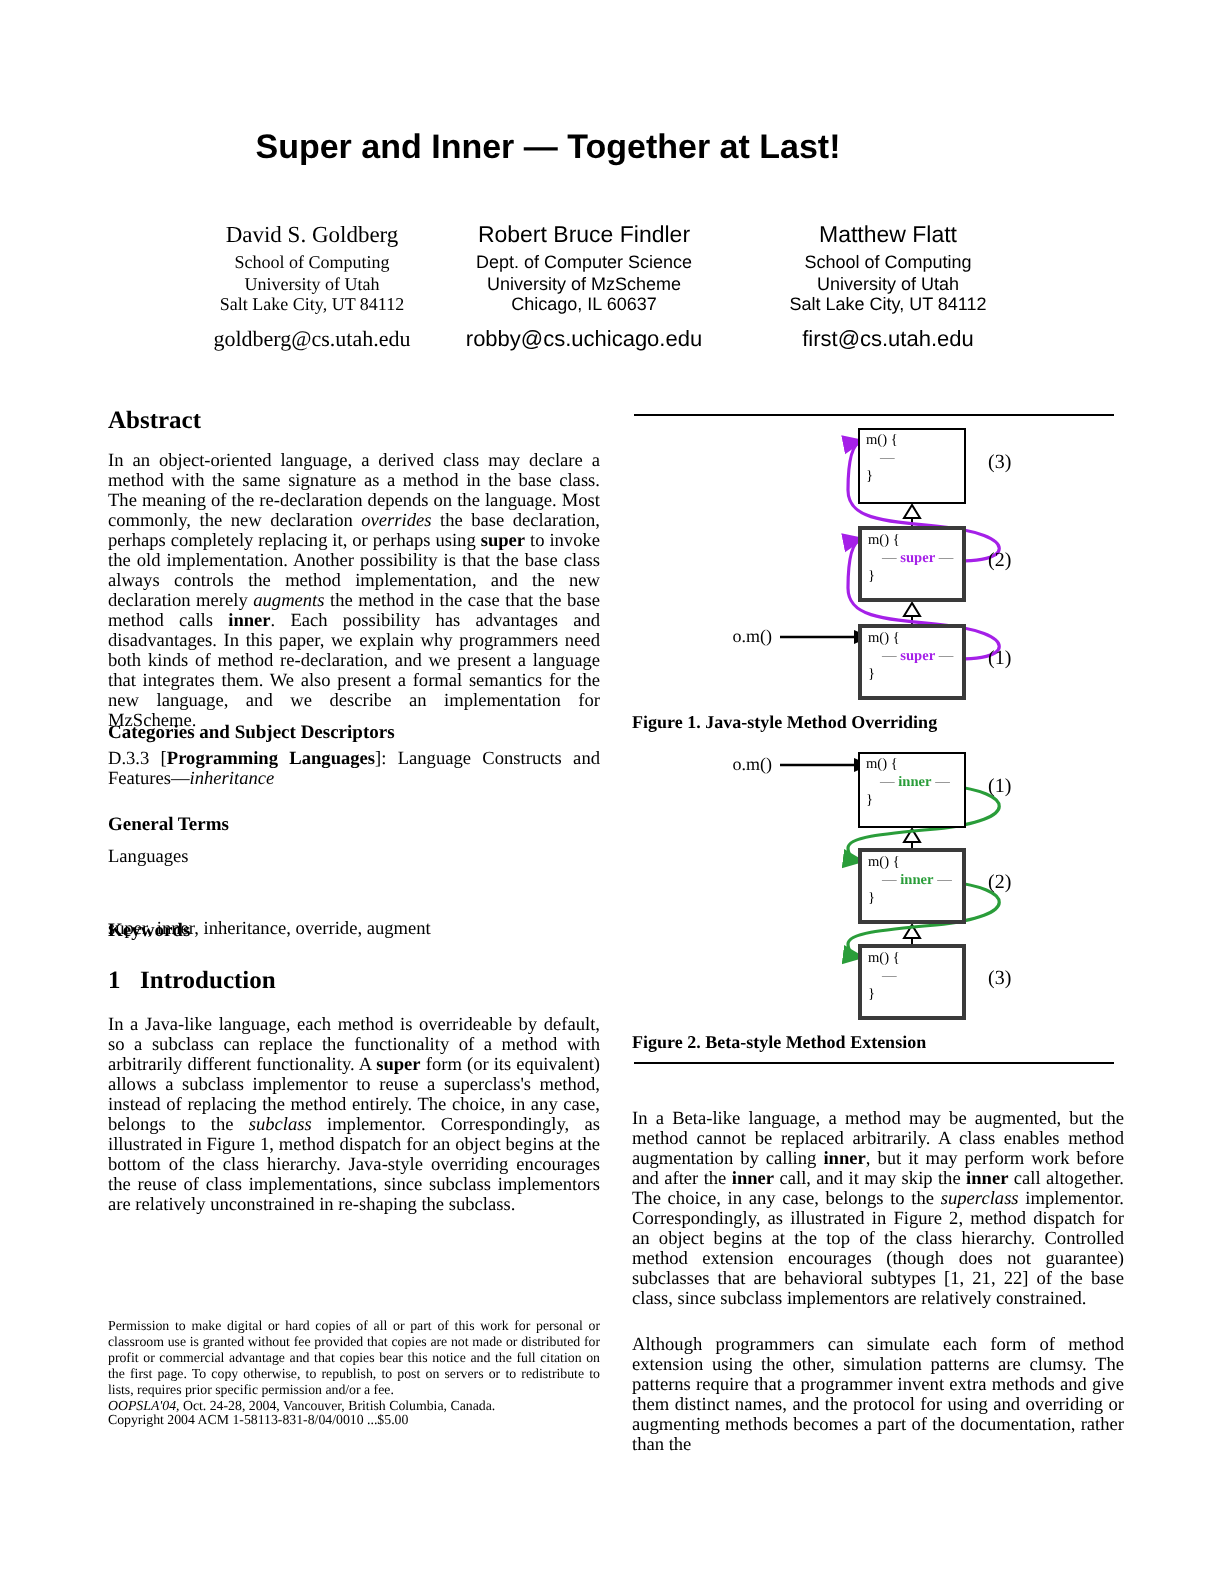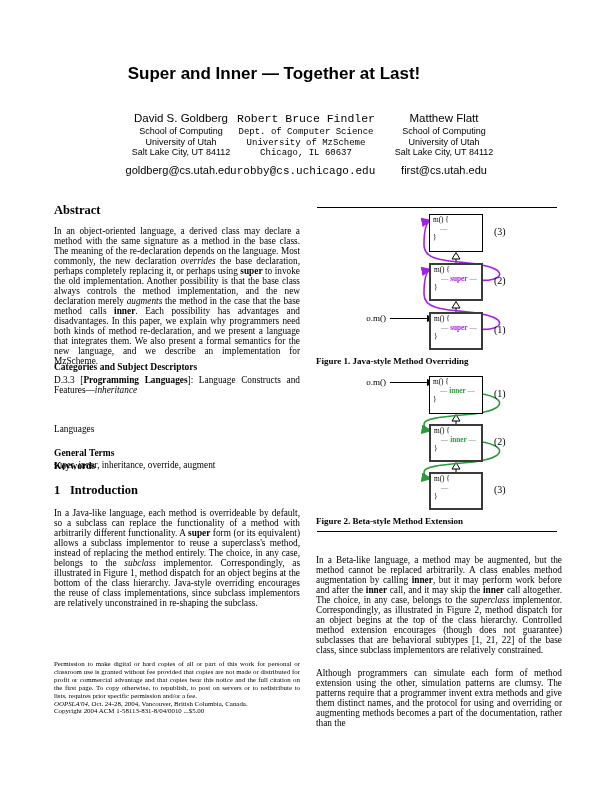--- a/index.html
+++ b/index.html
@@ -3,21 +3,21 @@
 <meta charset="utf-8">
 <style>
   html,body{margin:0;padding:0;}
   body{width:612px;height:792px;position:relative;background:#ffffff;overflow:hidden;
        font-family:"Liberation Serif", serif;color:#000;}
   .abs{position:absolute;}
   
   .title{left:0;top:64px;width:548px;text-align:center;
          font-family:"Liberation Sans", sans-serif;font-weight:bold;font-size:17px;}
   .authorcol{top:112px;width:152px;text-align:center;font-family:"Liberation Sans", sans-serif;}
-  .a0{left:105px;} .a1{left:230px;font-family:Liberation Mono, monospace;} .a2{left:368px;}
+  .a0{left:80px;font-family:Liberation Serif, serif;} .a1{left:216px;} .a2{left:368px;}
   .aname{font-size:11.5px;margin-bottom:2px;}
   .aaff{font-size:9px;line-height:10.5px;}
   .aemail{font-size:11px;margin-top:6px;}
   
   .col{width:246px;}
   .h1{font-size:12.5px;font-weight:bold;}
   .h2{font-size:9.5px;font-weight:bold;}
   .body-text{font-size:9.3px;line-height:10px;text-align:justify;}
   .secnum{display:inline-block;width:16px;}
   .b{font-weight:bold;}
@@ -68,21 +68,21 @@
   <div class="aaff">Salt Lake City, UT 84112</div>
   <div class="aemail">first@cs.utah.edu</div>
 </div>
 
 <div class="abs h1" style="left:54px;top:203px;">Abstract</div>
 <div class="abs col body-text" style="left:54px;top:226px;"><span>In an object-oriented language, a derived class may declare a method with the same signature as a method in the base class. The meaning of the re-declaration depends on the language. Most commonly, the new declaration </span><span class="i">overrides</span><span> the base declaration, perhaps completely replacing it, or perhaps using </span><span class="b">super</span><span> to invoke the old implementation. Another possibility is that the base class always controls the method implementation, and the new declaration merely </span><span class="i">augments</span><span> the method in the case that the base method calls </span><span class="b">inner</span><span>. Each possibility has advantages and disadvantages. In this paper, we explain why programmers need both kinds of method re-declaration, and we present a language that integrates them. We also present a formal semantics for the new language, and we describe an implementation for MzScheme.</span></div>
 
 <div class="abs h2" style="left:54px;top:362px;">Categories and Subject Descriptors</div>
 <div class="abs col body-text" style="left:54px;top:375px;"><span>D.3.3 [</span><span class="b">Programming Languages</span><span>]: Language Constructs and Features—</span><span class="i">inheritance</span></div>
 
-<div class="abs h2" style="left:54px;top:408px;margin-top:40px;">General Terms</div>
+<div class="abs h2" style="left:54px;top:408px;">General Terms</div>
 <div class="abs col body-text" style="left:54px;top:424px;">Languages</div>
 
 <div class="abs h2" style="left:54px;top:461px;text-align:center;">Keywords</div>
 <div class="abs col body-text" style="left:54px;top:460px;">super, inner, inheritance, override, augment</div>
 
 <div class="abs h1" style="left:54px;top:483px;">
   <span class="secnum">1</span><span>Introduction</span>
 </div>
 <div class="abs col body-text" style="left:54px;top:508px;"><span>In a Java-like language, each method is overrideable by default, so a subclass can replace the functionality of a method with arbitrarily different functionality. A </span><span class="b">super</span><span> form (or its equivalent) allows a subclass implementor to reuse a superclass's method, instead of replacing the method entirely. The choice, in any case, belongs to the </span><span class="i">subclass</span><span> implementor. Correspondingly, as illustrated in Figure 1, method dispatch for an object begins at the bottom of the class hierarchy. Java-style overriding encourages the reuse of class implementations, since subclass implementors are relatively unconstrained in re-shaping the subclass.</span></div>
 

